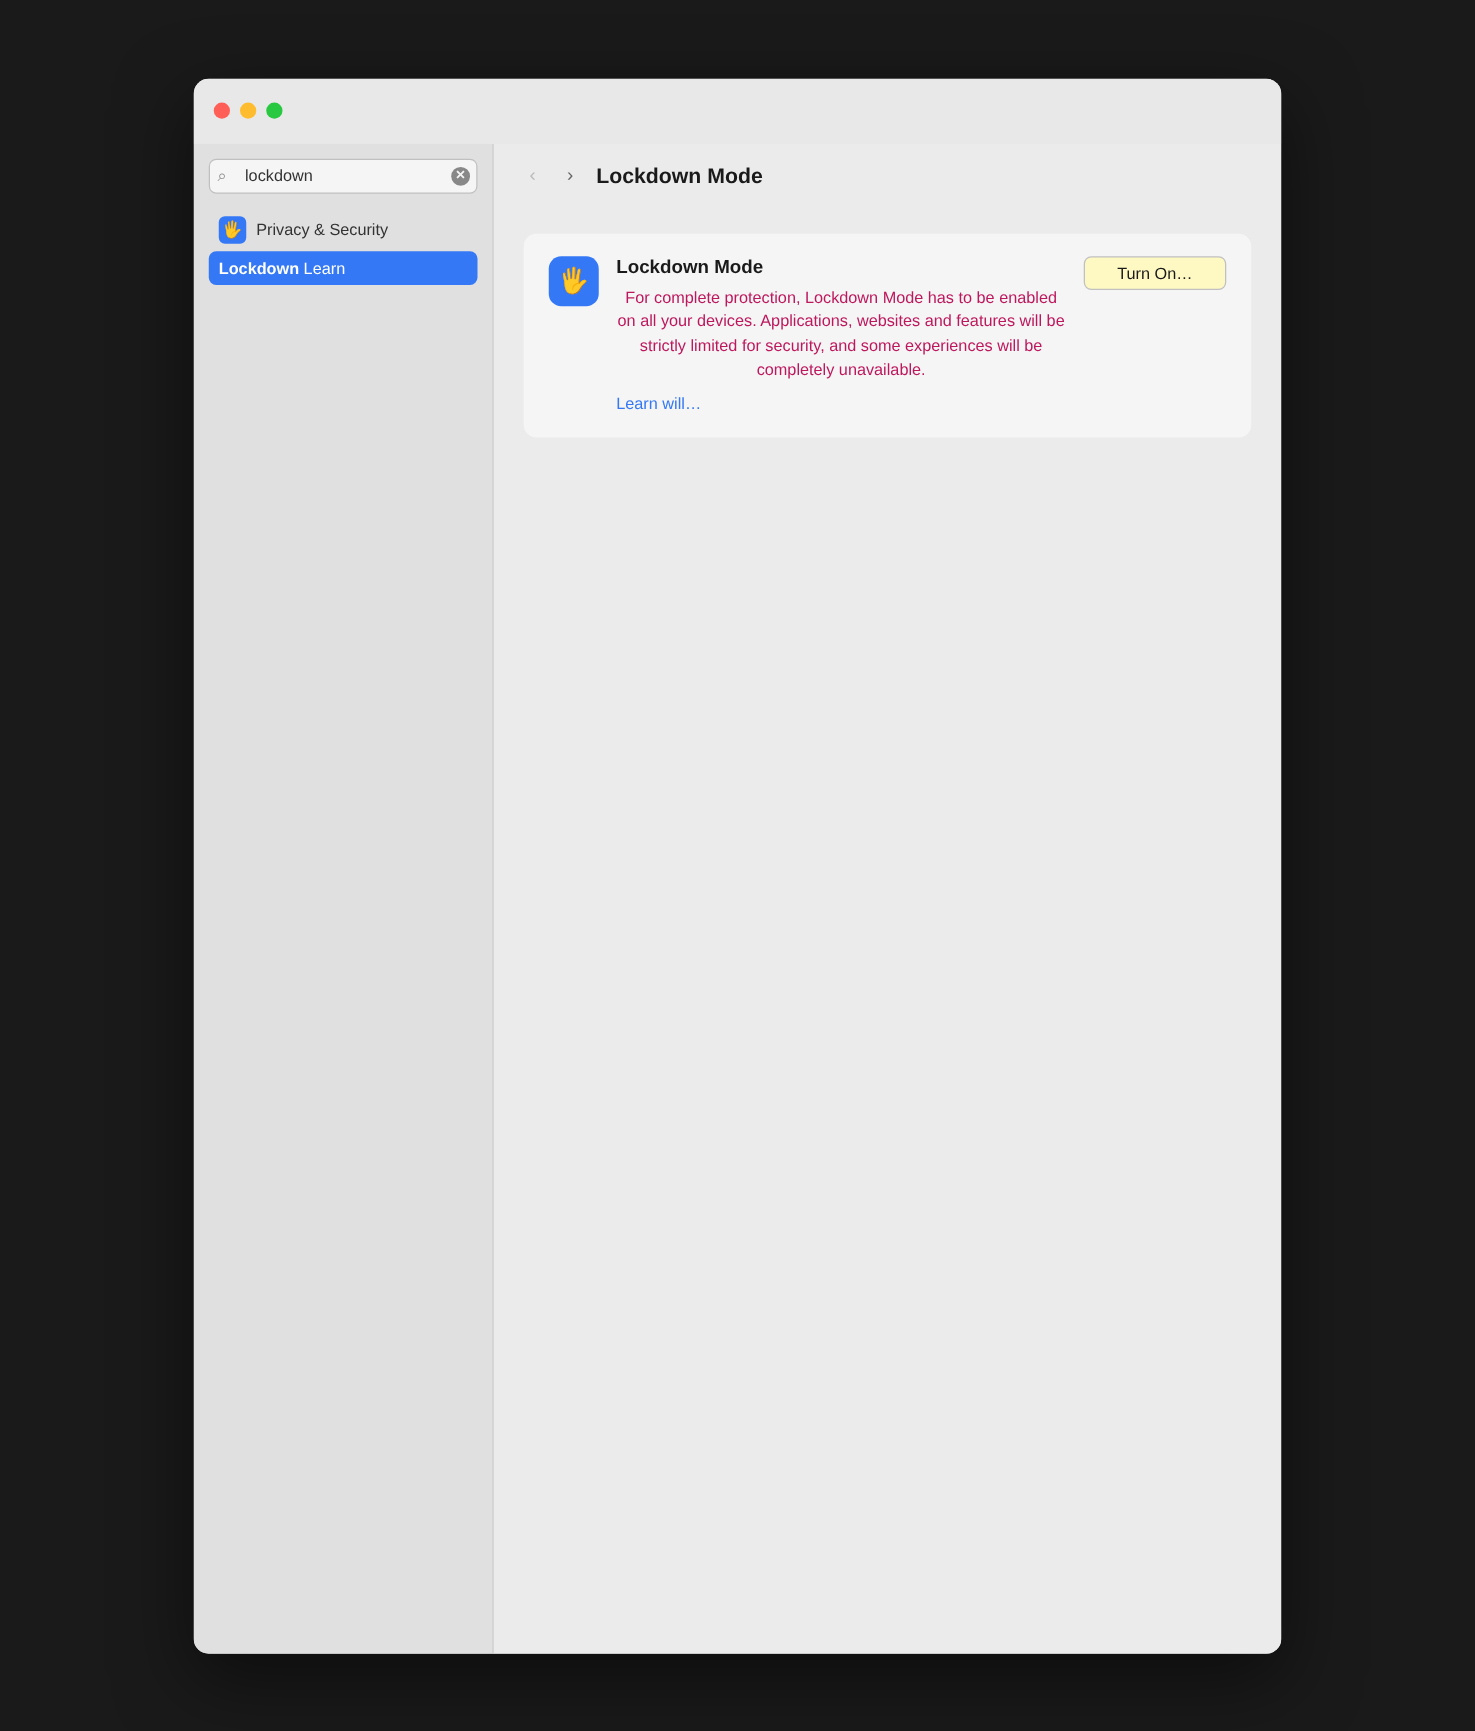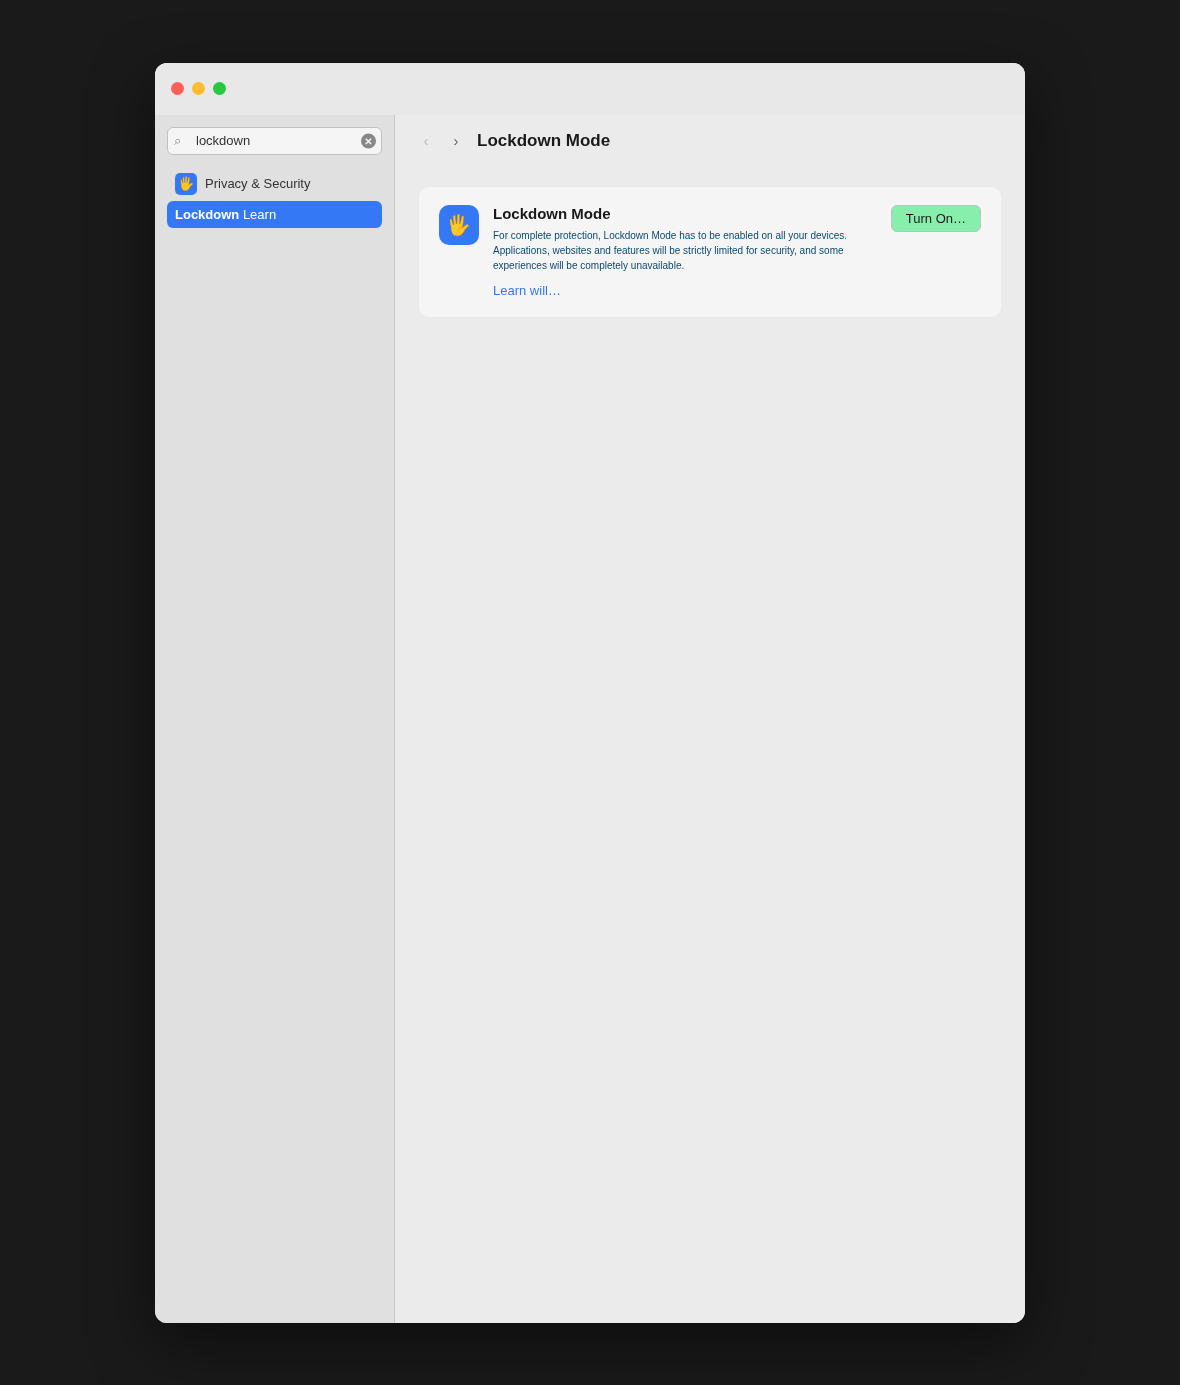--- a/index.html
+++ b/index.html
@@ -220,39 +220,40 @@
     }
 
     .card-description {
       font-size: 13px;
       color: #555;
       line-height: 1.5;
       margin-bottom: 10px;
     }
 
     .card-description-2 {
-      font-size: 10px;
-      color: #0c4a6e;
+      font-size: 13px;
+      color: #be185d;
       line-height: 1.5;
       margin-bottom: 8px;
+      text-align: center;
     }
 
     .learn-more {
       font-size: 13px;
       color: #3478f6;
       text-decoration: none;
       cursor: pointer;
     }
 
     .turn-on-btn {
       flex-shrink: 0;
-      background: #86efac;
+      background: #fef9c3;
       border: 1px solid #c0c0c0;
       border-radius: 6px;
-      padding: 5px 14px;
+      padding: 5px 26px;
       font-size: 13px;
       color: #1a1a1a;
       cursor: pointer;
       white-space: nowrap;
       align-self: flex-start;
     }
 
     .hand-icon {
       color: white;
       font-size: 20px;

